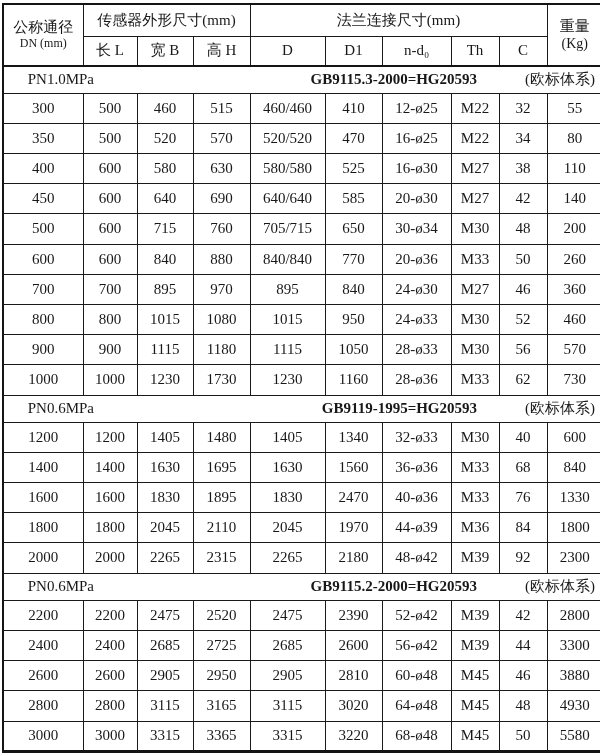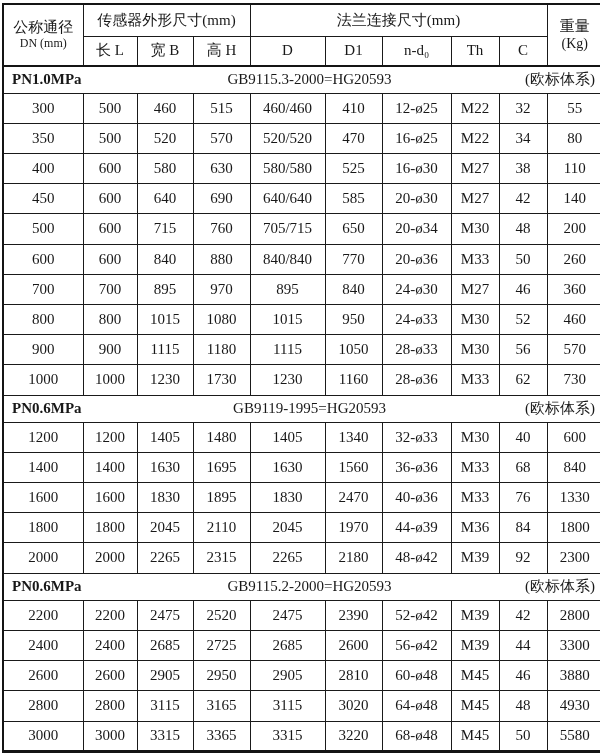--- a/index.html
+++ b/index.html
@@ -54,30 +54,31 @@
   .section-wrap {
     display: flex;
     align-items: center;
     width: 100%;
     box-sizing: border-box;
     padding: 0 7px 0 8px;
   }
   .section-pressure {
     width: 82px;
     flex: 0 0 82px;
-    text-align: left;
-    font-weight: bold;
+    text-align: right;
   }
   .section-standard {
     flex: 1 1 auto;
-    text-align: center;
+    text-align: right;
+    font-weight: bold;
   }
   .section-note {
     flex: 0 0 auto;
     text-align: center;
+    margin-left: 48px;
   }
   tr.data-row { height: 30px; }
 </style>
 </head>
 <body>
 
 <div class="page">
   <table class="spec-table">
     <colgroup>
       <col style="width:80px">
@@ -173,21 +174,21 @@
           <td>42</td>
           <td>140</td>
         </tr>
         <tr class="data-row">
           <td>500</td>
           <td>600</td>
           <td>715</td>
           <td>760</td>
           <td>705/715</td>
           <td>650</td>
-          <td>20-ø34</td>
+          <td>30-ø34</td>
           <td>M30</td>
           <td>48</td>
           <td>200</td>
         </tr>
         <tr class="data-row">
           <td>600</td>
           <td>600</td>
           <td>840</td>
           <td>880</td>
           <td>840/840</td>

